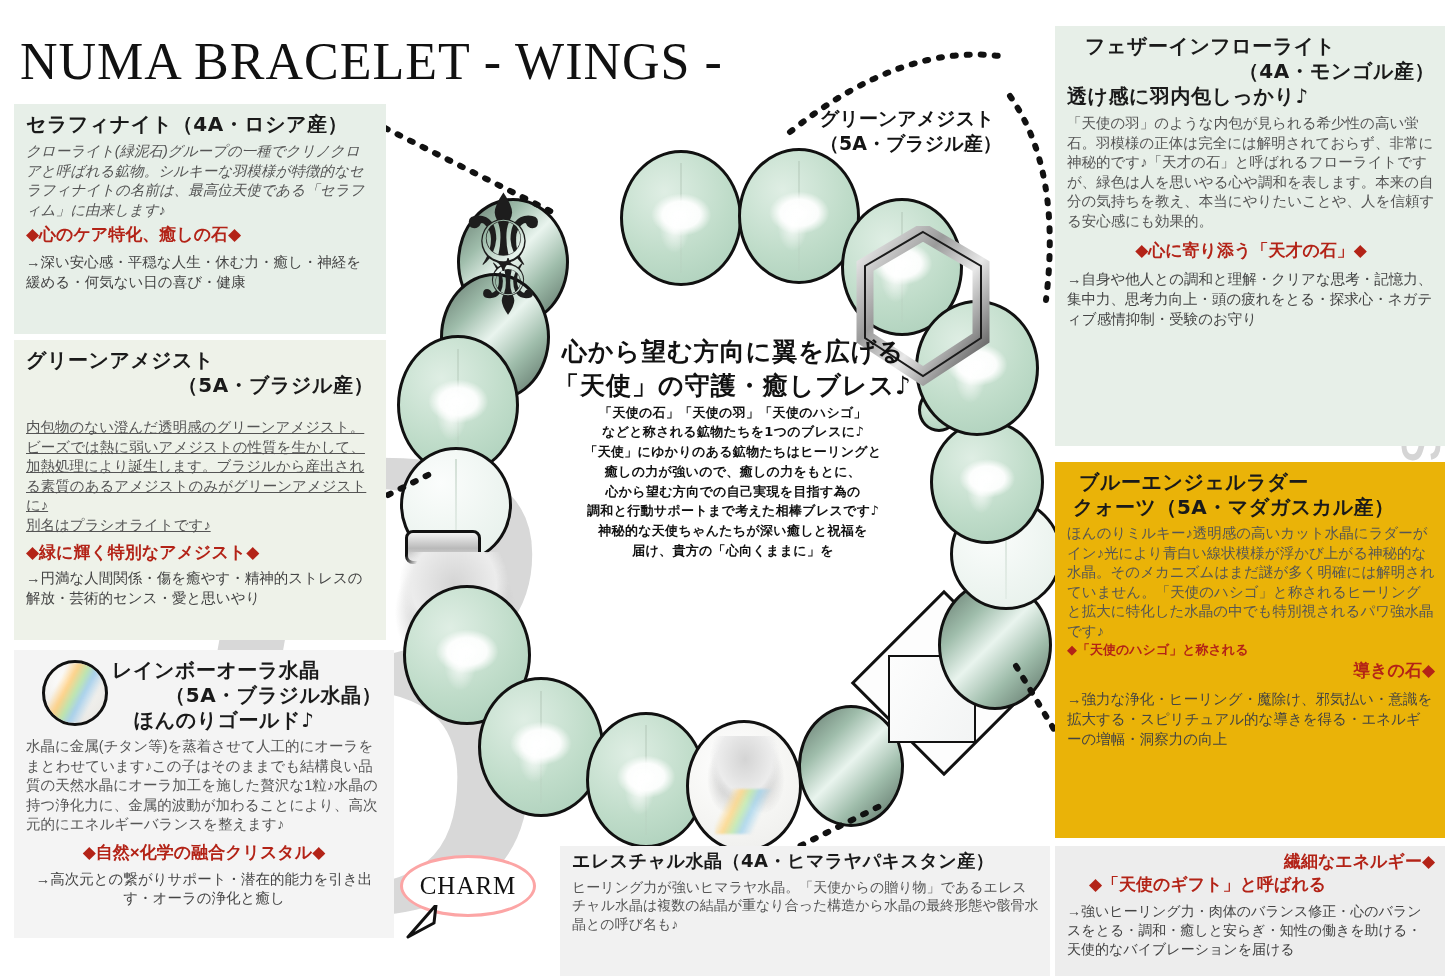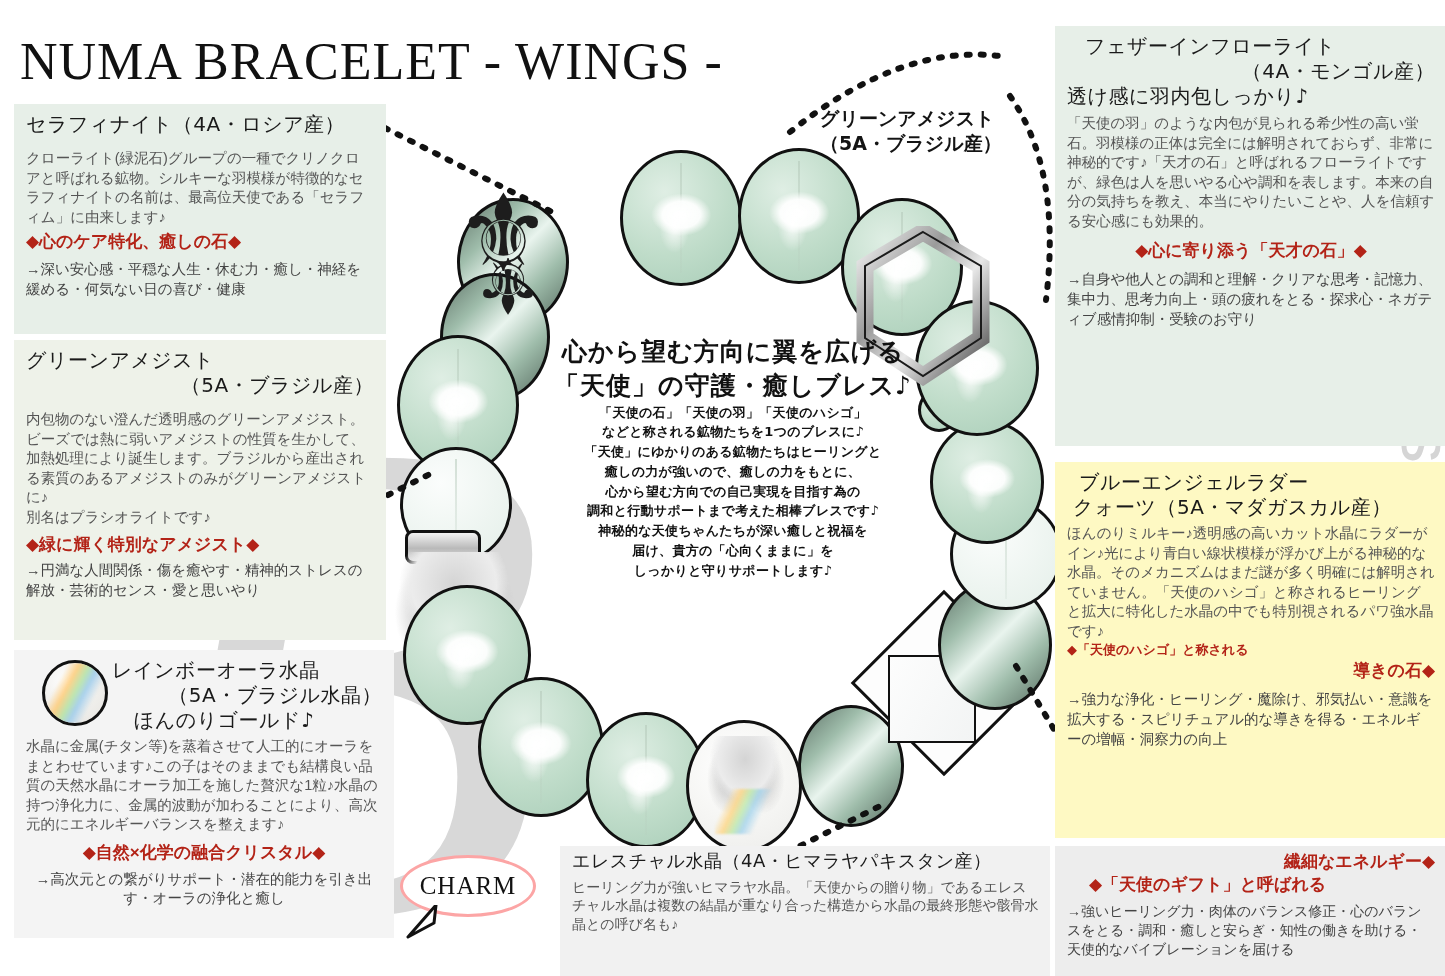--- a/index.html
+++ b/index.html
@@ -50,41 +50,41 @@
     font-size:52px;
     letter-spacing:1px;
     color:#111;
     white-space:nowrap;
   }
 
   
   .card{position:absolute;box-sizing:border-box;}
   .card .hd{
     font-family:"DejaVu Sans",sans-serif;
-    font-weight:400;
+    font-weight:700;
     color:#1a1a1a;
     letter-spacing:.5px;
   }
   .card .body{
     color:#555;
     line-height:1.35;
   }
   .card .kw{
     color:#b32317;
     font-weight:700;
   }
   .card .eff{
     color:#444;
     line-height:1.35;
   }
 
   .tint-green{background:#e7efe8;}
   .tint-green2{background:#eef2e9;}
   .tint-grey{background:#f1f1f1;}
-  .tint-blue{background:#fef9c3;}
+  .tint-blue{background:#eab308;}
   .tint-grey2{background:#ededed;}
   .tint-white{background:#f4f4f4;}
 
   
   #card-seraphinite{left:14px;top:104px;width:372px;height:230px;padding:8px 12px 10px 12px;}
   #card-greenamethyst{left:14px;top:340px;width:372px;height:300px;padding:8px 12px 10px 12px;}
   #card-rainbow{left:14px;top:650px;width:380px;height:288px;padding:8px 12px 10px 12px;}
   #card-fluorite{left:1055px;top:26px;width:390px;height:420px;padding:8px 10px 10px 12px;}
   #card-blueangel{left:1055px;top:462px;width:390px;height:376px;padding:8px 10px 10px 12px;}
   #card-gift{left:1055px;top:846px;width:390px;height:130px;padding:4px 10px 8px 12px;}
@@ -310,40 +310,39 @@
     <div class="big">「天使」の守護・癒しブレス♪</div>
     <div class="small">
       <div>「天使の石」「天使の羽」「天使のハシゴ」</div>
       <div>などと称される鉱物たちを1つのブレスに♪</div>
       <div>「天使」にゆかりのある鉱物たちはヒーリングと</div>
       <div>癒しの力が強いので、癒しの力をもとに、</div>
       <div>心から望む方向での自己実現を目指す為の</div>
       <div>調和と行動サポートまで考えた相棒ブレスです♪</div>
       <div>神秘的な天使ちゃんたちが深い癒しと祝福を</div>
       <div>届け、貴方の「心向くままに」を</div>
-      <div>しっかりと守りサポートします♪</div>
     </div>
   </div>
 
   <div class="flabel" id="label-greenamethyst-top">
     <div>グリーンアメジスト</div>
     <div class="right">（5A・ブラジル産）</div>
   </div>
 
   <div class="card tint-green" id="card-seraphinite">
     <div class="hd hd-l">セラフィナイト（4A・ロシア産）</div>
-    <div class="body txt" style="margin-top:12px;">クローライト(緑泥石)グループの一種でクリノクロアと呼ばれる鉱物。シルキーな羽模様が特徴的なセラフィナイトの名前は、最高位天使である「セラフィム」に由来します♪</div>
+    <div class="body txt" style="margin-top:5px;font-style:italic;">クローライト(緑泥石)グループの一種でクリノクロアと呼ばれる鉱物。シルキーな羽模様が特徴的なセラフィナイトの名前は、最高位天使である「セラフィム」に由来します♪</div>
     <div class="kw" style="font-size:17px;margin-top:3px;">◆心のケア特化、癒しの石◆</div>
     <div class="eff txt" style="margin-top:7px;">→深い安心感・平穏な人生・休む力・癒し・神経を緩める・何気ない日の喜び・健康</div>
   </div>
 
   <div class="card tint-green2" id="card-greenamethyst">
     <div class="hd hd-l">グリーンアメジスト</div>
     <div class="hd hd-l right">（5A・ブラジル産）</div>
-    <div class="body txt" style="margin-top:12px;white-space:pre-line;">内包物のない澄んだ透明感のグリーンアメジスト。ビーズでは熱に弱いアメジストの性質を生かして、加熱処理により誕生します。ブラジルから産出される素質のあるアメジストのみがグリーンアメジストに♪
+    <div class="body txt" style="margin-top:20px;white-space:pre-line;text-decoration:underline;">内包物のない澄んだ透明感のグリーンアメジスト。ビーズでは熱に弱いアメジストの性質を生かして、加熱処理により誕生します。ブラジルから産出される素質のあるアメジストのみがグリーンアメジストに♪
 別名はプラシオライトです♪</div>
     <div class="kw" style="font-size:17px;margin-top:6px;">◆緑に輝く特別なアメジスト◆</div>
     <div class="eff txt" style="margin-top:5px;">→円満な人間関係・傷を癒やす・精神的ストレスの解放・芸術的センス・愛と思いやり</div>
   </div>
 
   <div class="card tint-white" id="card-rainbow">
     <div class="swatch" style="left:28px;top:10px;">
       <div class="rb"></div>
     </div>
     <div class="hd hd-l" style="margin-left:86px;">レインボーオーラ水晶</div>

